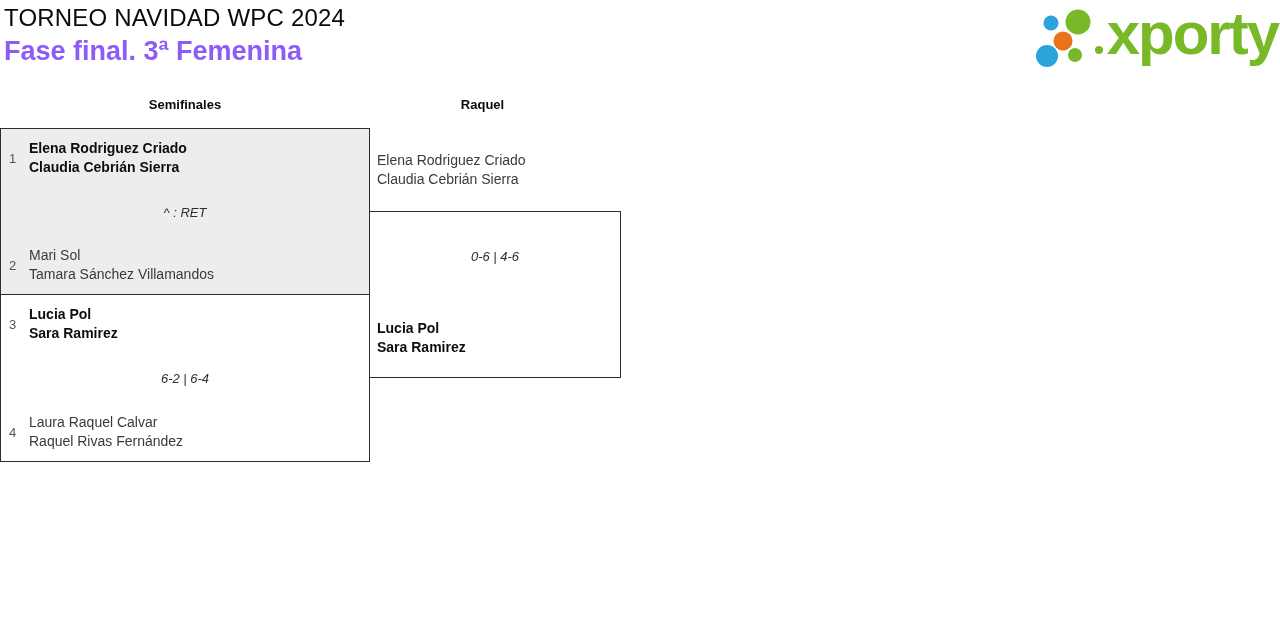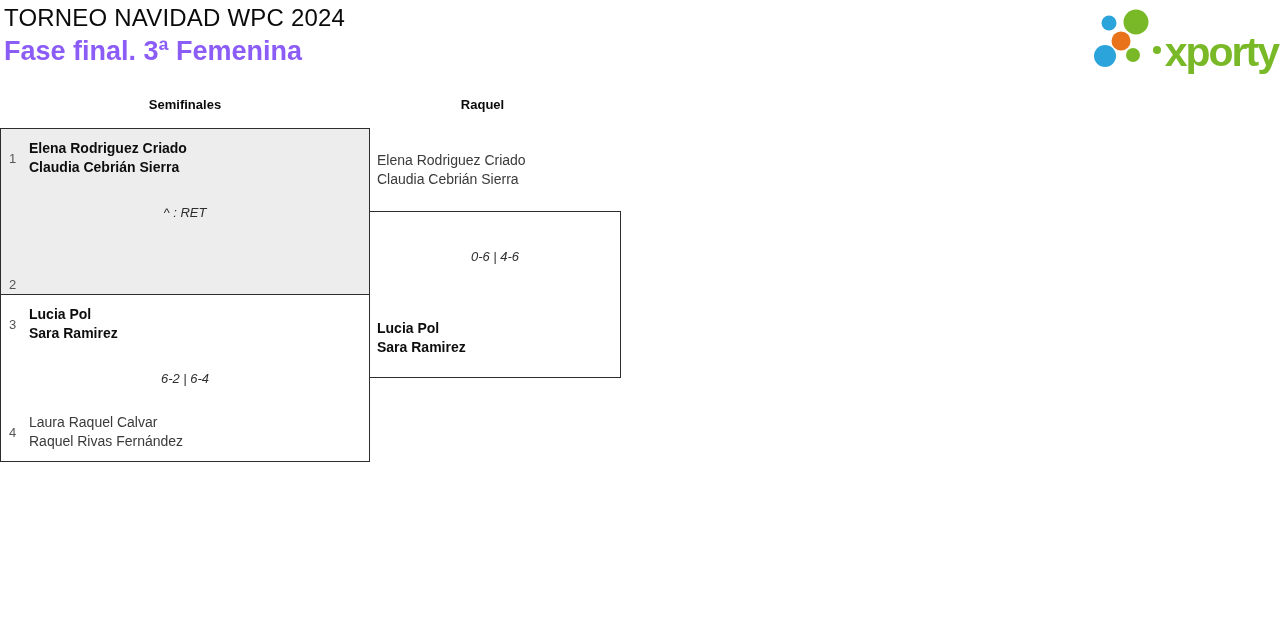--- a/index.html
+++ b/index.html
@@ -40,26 +40,25 @@
   
   .logo {
     position: absolute;
     top: 3px;
     right: 0;
     display: flex;
     align-items: flex-start;
   }
   .logo-dots { display: block; margin-top: 5px; }
   .logo-text {
-    font-size: 41px;
+    font-size: 60px;
     font-weight: 800;
     letter-spacing: -2px;
     line-height: 62px;
     padding-right: 2px;
-    margin-top: 18px;
   }
 
   
   .round-header {
     position: absolute;
     top: 97px;
     font-size: 13px;
     font-weight: 700;
     text-align: center;
     color: #0a0a0a;
@@ -156,20 +155,22 @@
 
   <div id="sf1" class="match-box">
     <div class="team top winner">
       <span class="seed">1</span>
       <div class="player">Elena Rodriguez Criado</div>
       <div class="player">Claudia Cebrián Sierra</div>
     </div>
     <div class="score mid">^ : RET</div>
     <div class="team bottom">
       <span class="seed">2</span>
+      <div class="player">Mari Sol</div>
+      <div class="player">Tamara Sánchez Villamandos</div>
     </div>
   </div>
 
   <div id="sf2" class="match-box">
     <div class="team top winner">
       <span class="seed">3</span>
       <div class="player">Lucia Pol</div>
       <div class="player">Sara Ramirez</div>
     </div>
     <div class="score mid">6-2 | 6-4</div>

